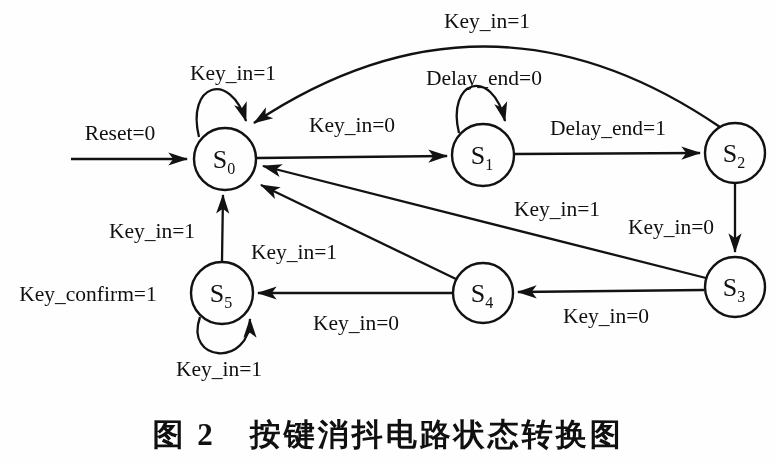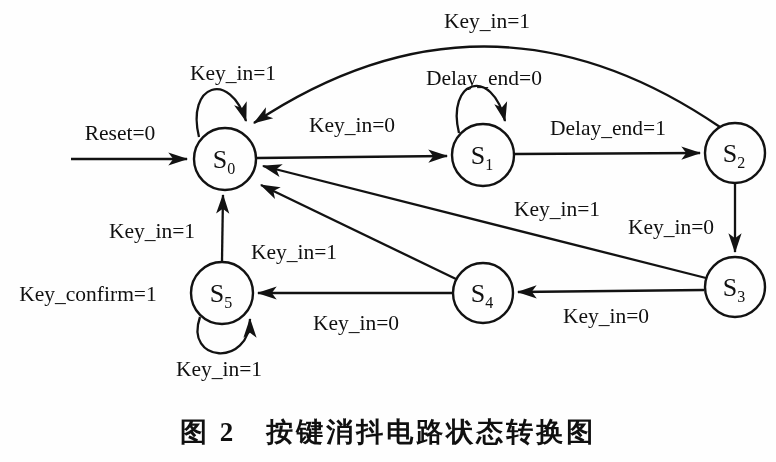--- a/index.html
+++ b/index.html
@@ -42,21 +42,21 @@
     font-size: 16px;
   }
   .caption {
     position: absolute;
     left: 0;
     top: 414px;
     width: 100%;
     text-align: center;
     font-family: "Liberation Serif", "DejaVu Serif", serif;
     font-weight: bold;
-    font-size: 27px;
+    font-size: 31px;
     letter-spacing: 3px;
     color: #101010;
   }
 </style>
 </head>
 <body>
 
 <div class="figure-wrap">
   <svg width="776" height="420" viewBox="0 0 776 420">
     <defs>

